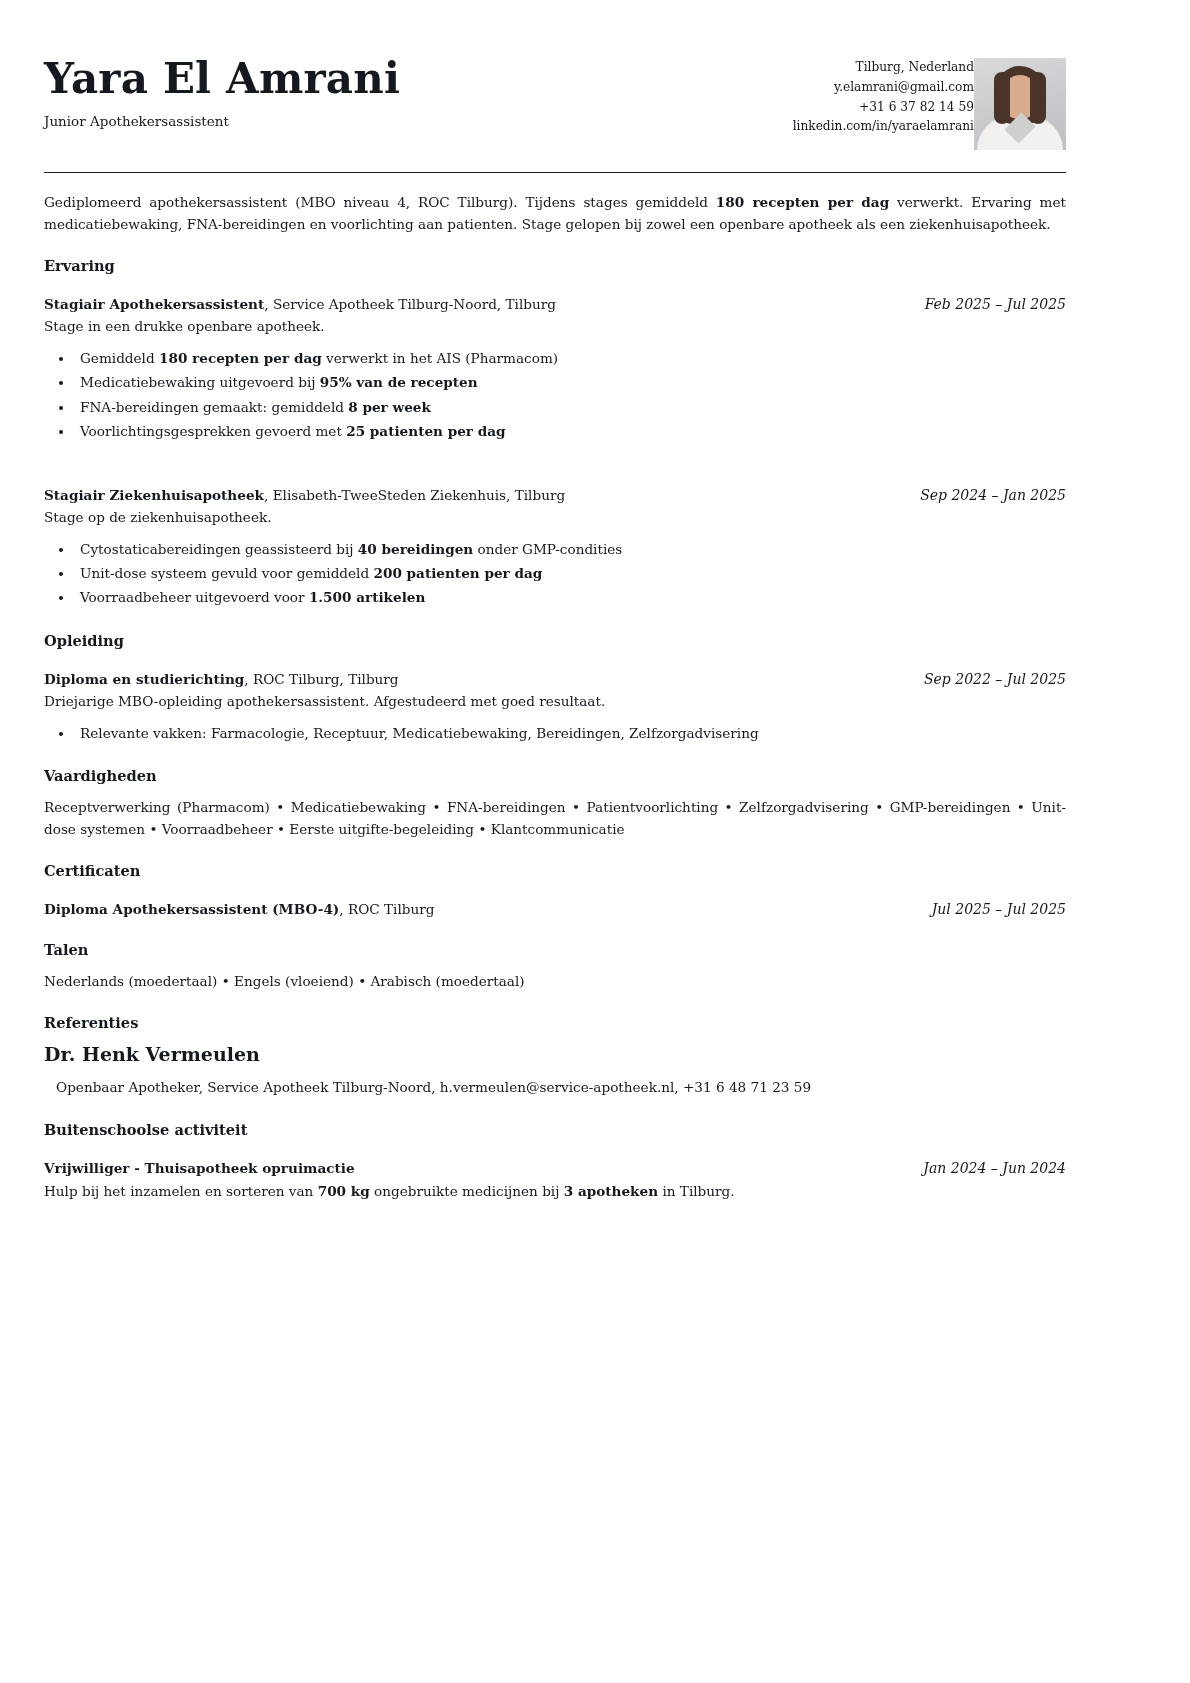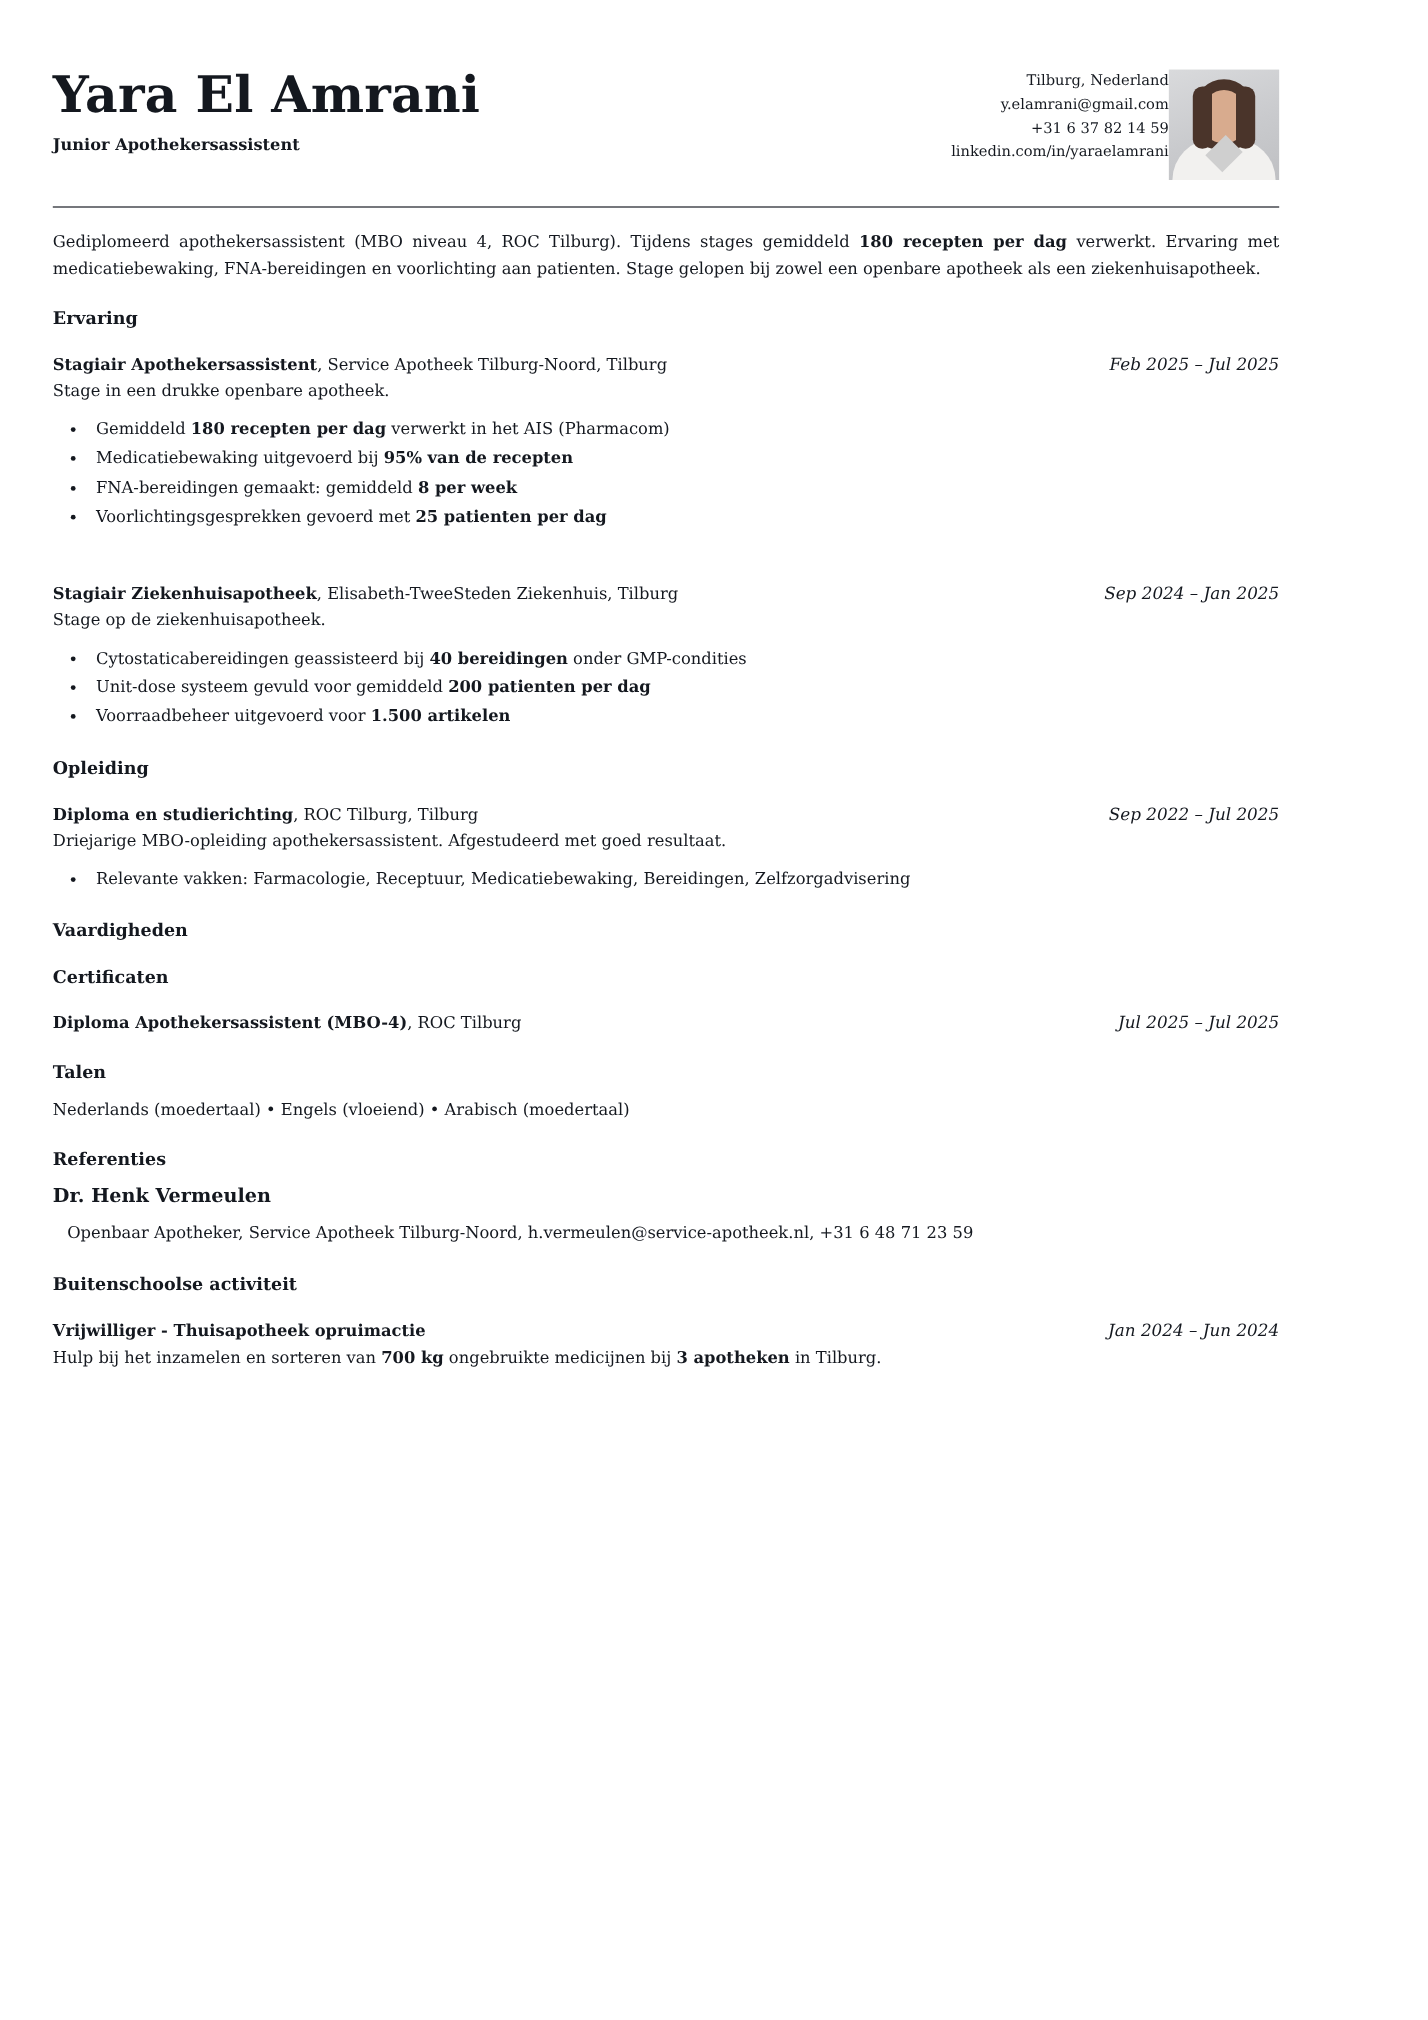--- a/index.html
+++ b/index.html
@@ -38,21 +38,21 @@
   }
   .name {
     font-size: 42px;
     line-height: 1.08;
     font-weight: 700;
     letter-spacing: 0.2px;
     margin: 0 0 12px 0;
   }
   .subtitle {
     font-size: 13.5px;
-    font-weight: 700;
+    font-weight: 400;
     margin: 0;
   }
   .header-right {
     display: flex;
     align-items: flex-start;
     padding-top: 6px;
   }
   .contact {
     text-align: right;
     font-size: 12.2px;
@@ -199,21 +199,21 @@
     padding-left: 6px;
   }
   .block-gap { height: 18px; }
   .inline-list {
     font-size: 13.6px;
     line-height: 1.62;
     text-align: justify;
     margin: 0;
   }
   .ref-name {
-    font-size: 16px;
+    font-size: 19px;
     font-weight: 700;
     margin: 0 0 4px 0;
   }
   .ref-detail {
     font-size: 13.6px;
     line-height: 1.6;
     margin: 12px;
   }
   .footer-page {
     position: absolute;
@@ -307,20 +307,21 @@
         </div>
         <div class="entry-date">Sep 2022 – Jul 2025</div>
       </div>
       <p class="entry-desc">Driejarige MBO-opleiding apothekersassistent. Afgestudeerd met goed resultaat.</p>
       <ul class="bullets">
         <li>Relevante vakken: Farmacologie, Receptuur, Medicatiebewaking, Bereidingen, Zelfzorgadvisering</li>
       </ul>
     </div>
 
     <div class="section-title">Vaardigheden</div>
+    <p class="inline-list">Receptverwerking (Pharmacom) • Medicatiebewaking • FNA-bereidingen • Patientvoorlichting • Zelfzorgadvisering • GMP-bereidingen • Unit-dose systemen • Voorraadbeheer • Eerste uitgifte-begeleiding • Klantcommunicatie</p>
 
     <div class="section-title">Certificaten</div>
     <div class="entry">
       <div class="entry-head">
         <div class="entry-title">
           <b>Diploma Apothekersassistent (MBO-4)</b><span>, ROC Tilburg</span>
         </div>
         <div class="entry-date">Jul 2025 – Jul 2025</div>
       </div>
     </div>

